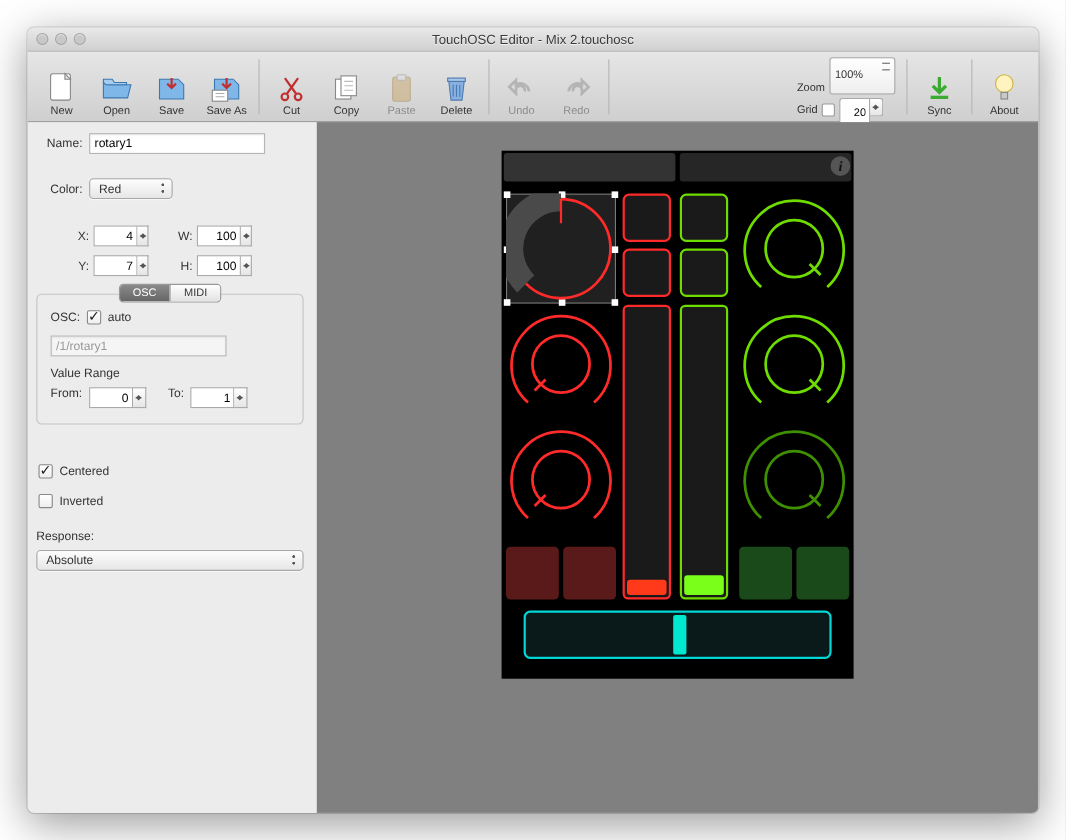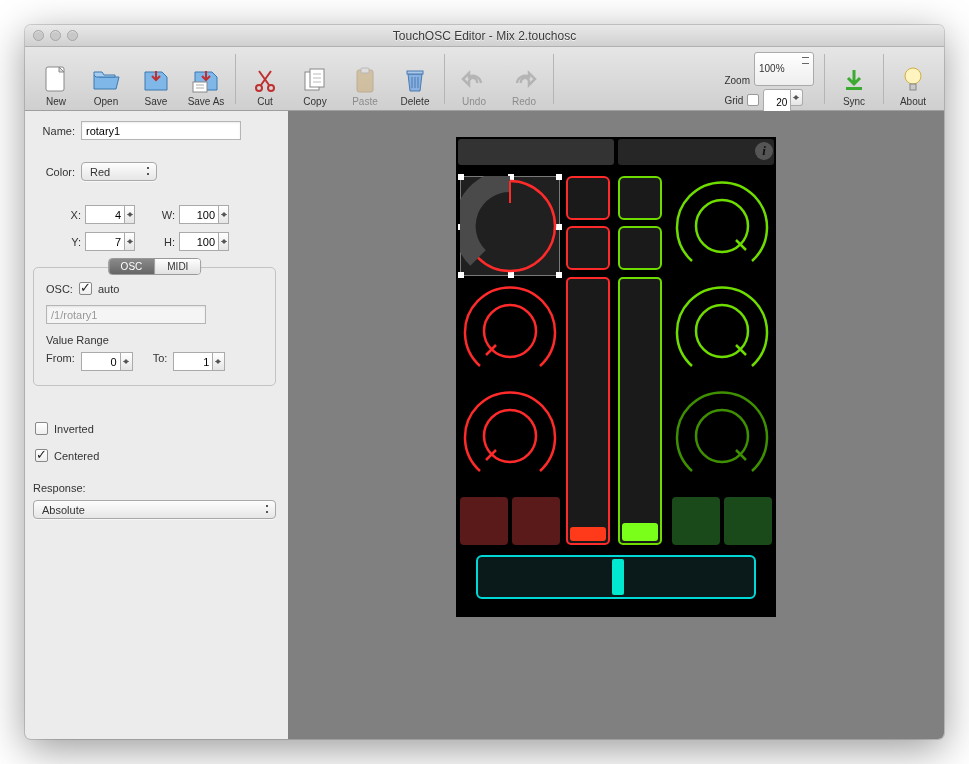--- a/index.html
+++ b/index.html
@@ -341,26 +341,26 @@
           <span>To:</span>
           <span class="small-spin">
               <input value="1" style="">
               <span class="arrows"></span>
             </span>
         </div>
       </div>
 
       <div style="height:20px"></div>
       <div class="chk-row">
+        <span class="chk checked"></span>
+        <span>Centered</span>
+      </div>
+      <div class="chk-row">
         <span class="chk"></span>
         <span>Inverted</span>
-      </div>
-      <div class="chk-row">
-        <span class="chk checked"></span>
-        <span>Centered</span>
       </div>
       <div class="resp-label">Response:</div>
       <span class="select" style="min-width:90px">
           <span>Absolute</span>
         </span>
     </div>
 
     <div class="canvas-wrap">
       <div class="device">
         <div class="tab-strip">

